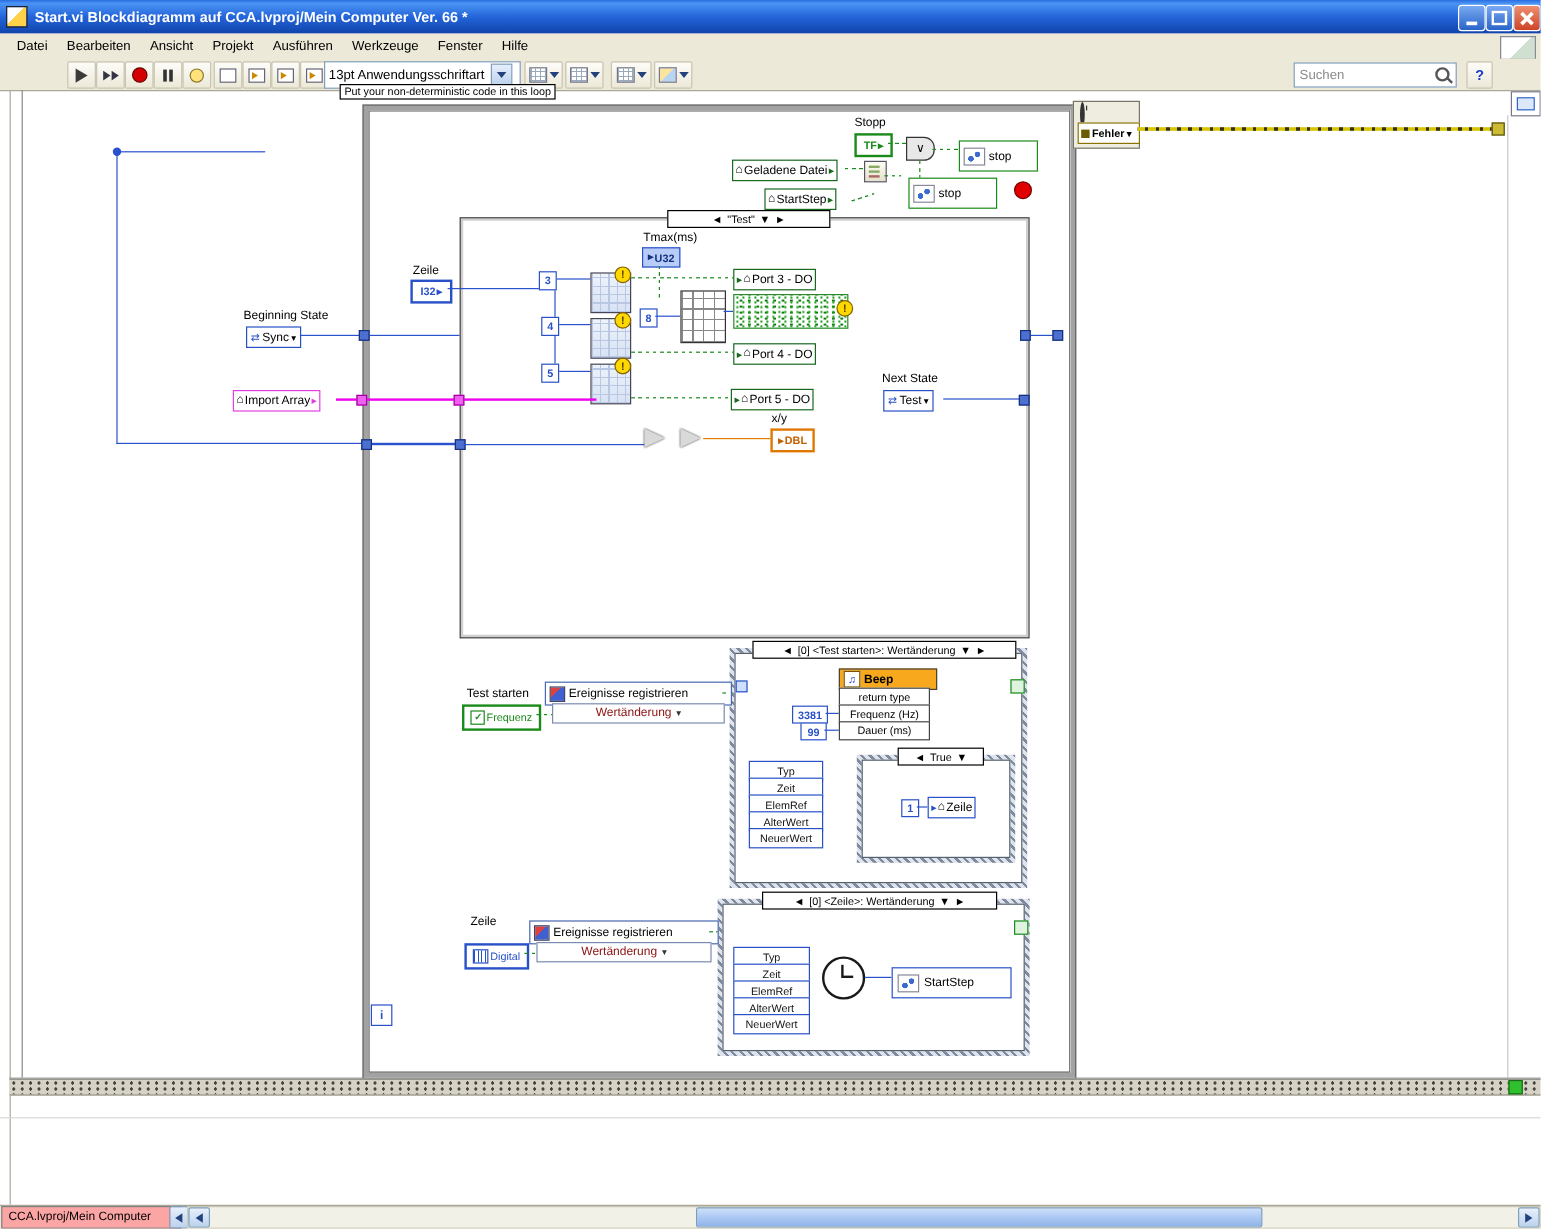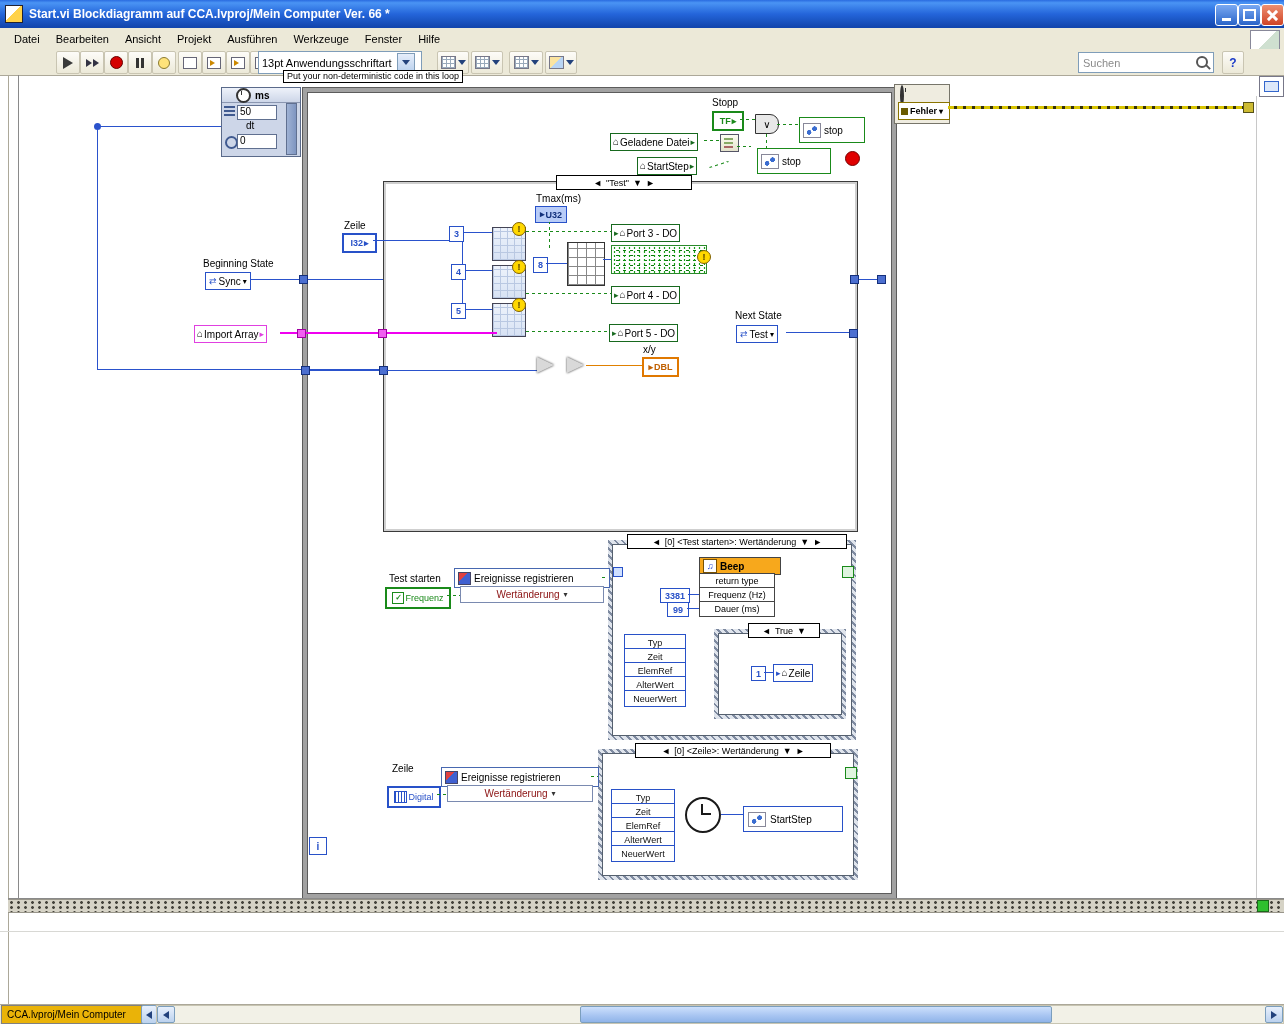--- a/index.html
+++ b/index.html
@@ -118,21 +118,21 @@
     border-radius:0 9px 9px 0;display:flex;align-items:center;justify-content:center;font-size:10px}
   .divtri{position:absolute;width:0;height:0;border-top:8px solid transparent;border-bottom:8px solid transparent;
     border-left:17px solid #d9d9d9;filter:drop-shadow(0 0 1px #333)}
   .dotstrip{position:absolute;background-color:#d6d3c6;border-top:1px solid #98958a;border-bottom:1px solid #98958a;
     background-image:radial-gradient(circle,#45443c 1.3px,transparent 1.5px);background-size:7px 5px}
   .xptrack{position:absolute;background:#f2f1e7;border:1px solid #c8c5b2}
   .xpthumb{position:absolute;border:1px solid #7b9ebd;border-radius:2px;background:linear-gradient(180deg,#cde0fc,#a9c6f2 55%,#90b4e8)}
   .xpbtn{position:absolute;border:1px solid #7b9ebd;border-radius:2px;background:linear-gradient(#e8f0fc,#bcd2ee);
     display:flex;align-items:center;justify-content:center}
   .statusbar{position:absolute;left:0;top:1004px;width:1284px;height:20px;background:#ece9d8;border-top:1px solid #aca899}
-  .tab{position:absolute;background:#eab308;border:1px solid #808080;font-size:10px;display:flex;align-items:center;padding:0 5px;white-space:nowrap}
+  .tab{position:absolute;background:#fca5a5;border:1px solid #808080;font-size:10px;display:flex;align-items:center;padding:0 5px;white-space:nowrap}
   .chkic{width:10px;height:10px;border:1px solid #1a8a1a;color:#1a8a1a;font-size:8px;line-height:9px;text-align:center;font-weight:bold}
   .gridic{width:11px;height:10px;border:1px solid #2851c8;background:
     repeating-linear-gradient(90deg,#2851c8 0 1px,transparent 1px 3px),#fff}
   .regic{width:11px;height:11px;border:1px solid #446;background:linear-gradient(135deg,#e04040 0 40%,#4060d0 40% 100%)}
   .beepic{width:12px;height:12px;border:1px solid #7a5200;background:#fff;font-size:9px;line-height:12px;text-align:center;color:#1a3ac8}
   .fileic{position:absolute;width:17px;height:16px;border:1px solid #556;background:linear-gradient(#fdfdf2,#e4e2cc);}
   .fileic i{position:absolute;left:3px;top:3px;width:9px;height:2px;background:#8a6;box-shadow:0 4px 0 #8a6,0 8px 0 #a66}
 </style>
 </head>
 <body>
@@ -200,21 +200,21 @@
     <div class="toolbtn" style="left:226px">
         <span class="stepic">
           <i></i>
         </span>
       </div>
     <div class="toolbtn" style="left:250px">
         <span class="stepic">
           <i></i>
         </span>
       </div>
-    <div class="ring" style="left:258px;width:156px">
+    <div class="ring" style="left:270px;width:156px">
       <span>13pt Anwendungsschriftart</span>
       <span class="ringarrow">
           <span class="tri down"></span>
         </span>
     </div>
     <div class="toolbtn" style="left:437px;width:30px">
         <span class="miniic"></span>
         <span class="tri down" style="margin-left:2px"></span>
       </div>
     <div class="toolbtn" style="left:471px;width:30px">
@@ -238,32 +238,20 @@
 
   <div class="vline" style="left:8px;top:75px;height:929px;background:#aca899"></div>
   <div class="vline" style="left:18px;top:75px;height:823px;background:#8a8a8a"></div>
   <div class="vline" style="left:1256px;top:96px;height:802px;background:#c8c8c8"></div>
   <div class="abs" style="left:1259px;top:76px;width:23px;height:19px;border:1px solid #778;background:#fff">
     <div class="abs" style="left:4px;top:4px;width:13px;height:9px;border:1px solid #36c;background:#dce8fa"></div>
   </div>
 
   <div class="lblbox" style="left:283px;top:70px">Put your non-deterministic code in this loop</div>
 
-  <div class="abs" style="left:221px;top:87px;width:78px;height:68px;border:1px solid #5a6a8a;background:#cdd6e8">
-    <div style="height:14px;border-bottom:1px solid #8a96b0;display:flex;align-items:center;gap:4px;padding-left:14px;font-size:10px;font-weight:bold;background:linear-gradient(#eef2fa,#cdd6e8)">
-      <span class="miniclock"></span>
-      <span>ms</span>
-    </div>
-    <div class="abs" style="left:2px;top:18px;width:11px;height:10px;background:repeating-linear-gradient(0deg,#405a90 0 2px,transparent 2px 4px)"></div>
-    <div class="abs" style="left:15px;top:17px;width:36px;height:13px;background:#fff;border:1px solid #607090;font-size:10px;padding-left:2px">50</div>
-    <div class="abs" style="left:24px;top:32px;font-size:10px">dt</div>
-    <div class="abs" style="left:3px;top:48px;width:9px;height:9px;border-radius:50%;border:2px solid #405a90"></div>
-    <div class="abs" style="left:15px;top:46px;width:36px;height:13px;background:#fff;border:1px solid #607090;font-size:10px;padding-left:2px">0</div>
-    <div class="abs" style="left:64px;top:15px;width:9px;height:50px;border:1px solid #607090;background:linear-gradient(90deg,#9fb2d4,#7e95c0)"></div>
-  </div>
 
   <div class="abs" style="left:94px;top:123px;width:7px;height:7px;border-radius:50%;background:#2a52cc"></div>
   <div class="wireB" style="left:97px;top:126px;width:124px;height:1px"></div>
   <div class="wireB" style="left:97px;top:126px;width:1px;height:244px"></div>
   <div class="wireB" style="left:97px;top:369px;width:206px;height:1px"></div>
 
   <div class="whileloop" style="left:303px;top:88px;width:585px;height:802px"></div>
 
   <div class="abs" style="left:894px;top:84px;width:54px;height:38px;border:1px solid #77756a;background:#efece0">
     <span class="miniclock abs" style="left:5px;top:2px"></span>

